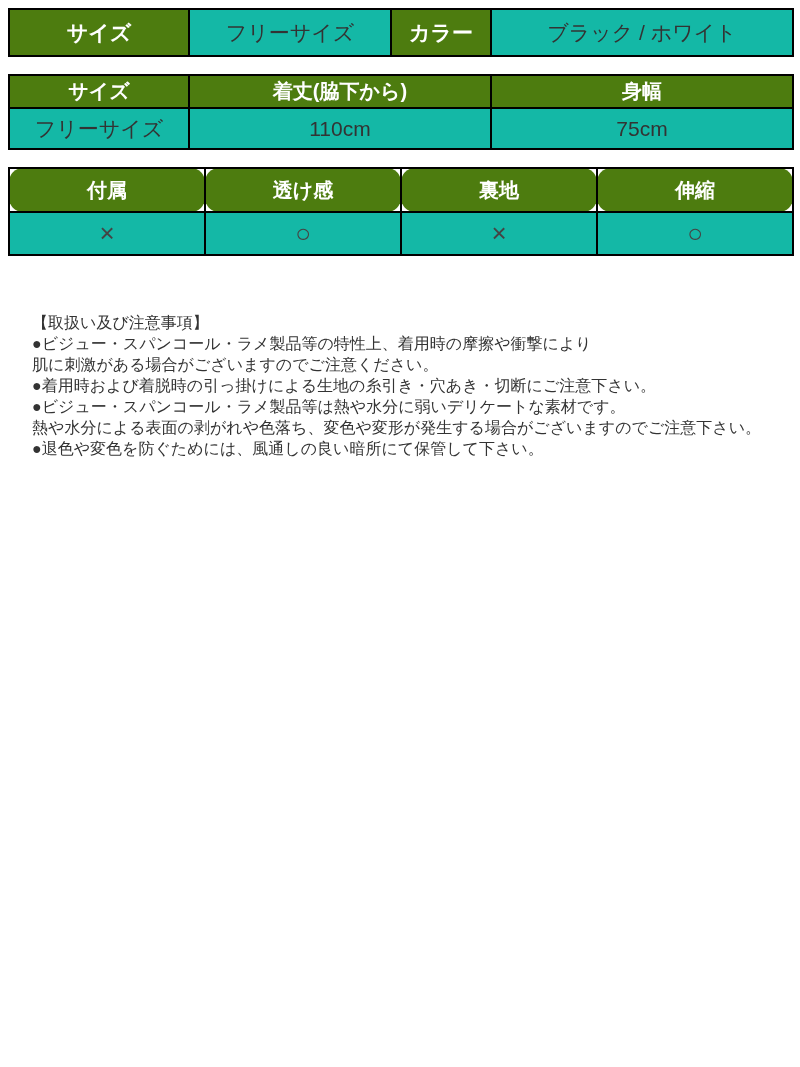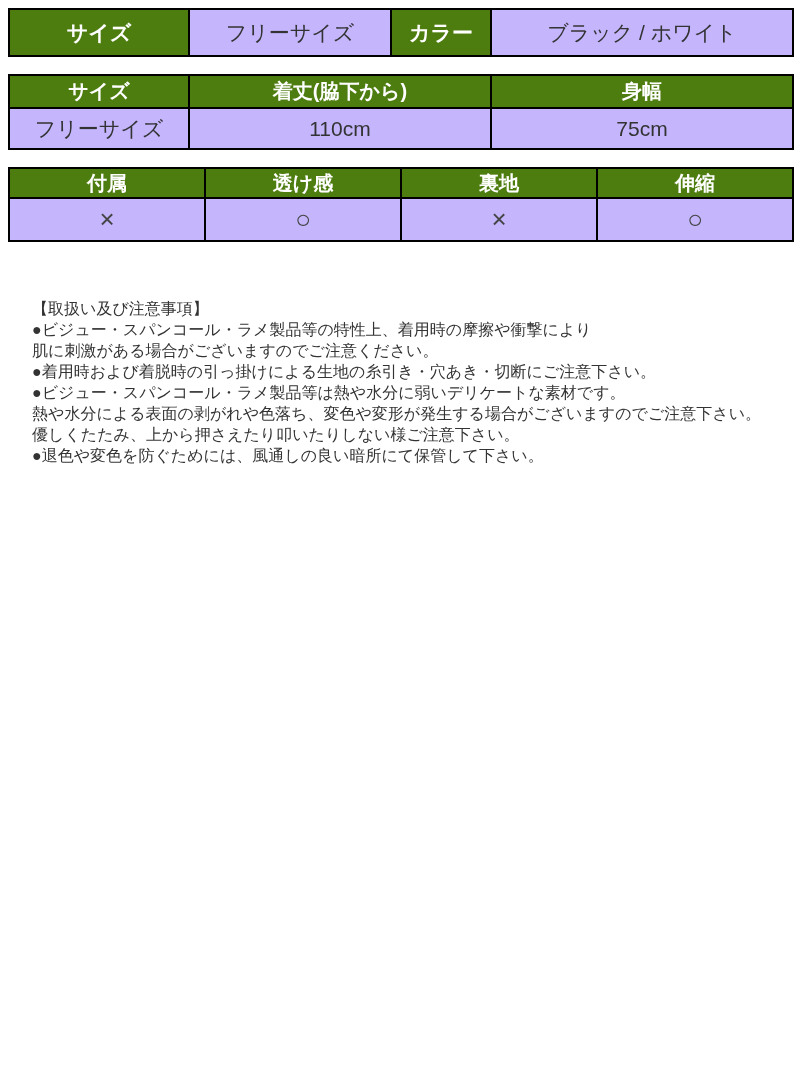--- a/index.html
+++ b/index.html
@@ -19,36 +19,36 @@
     table-layout: fixed;
     margin-left: 8px;
     width: 784px;
   }
   td {
     border: 2px solid #000000;
     text-align: center;
     vertical-align: middle;
     color: #333333;
     font-size: 21px;
-    background: #c4b5fd;
+    background: #14b8a6;
     overflow: hidden;
     white-space: nowrap;
   }
   td.hd {
     background: #4d7c0f;
     color: #ffffff;
     font-weight: bold;
   }
   .spec-table { margin-top: 8px; }
   .spec-table td { height: 47px; }
   .meas-table { margin-top: 17px; }
   .meas-table tr.hrow td { height: 33px; font-size: 20px; }
   .meas-table tr.drow td { height: 41px; }
   .feat-table { margin-top: 17px; }
-  .feat-table tr.hrow td { height: 30px; font-size: 20px; }
+  .feat-table tr.hrow td { height: 44px; font-size: 20px; border-radius: 14px; }
   .feat-table tr.drow td { height: 43px; font-size: 26px; color: #444444; }
   .notes {
     margin: 56px 20px 0 32px;
     color: #333333;
     font-size: 16px;
     line-height: 21px;
   }
   .notes div { white-space: nowrap; }
 </style>
 </head>
@@ -116,17 +116,16 @@
   </tbody>
     </table>
 
   <div class="notes">
     <div>【取扱い及び注意事項】</div>
     <div>●ビジュー・スパンコール・ラメ製品等の特性上、着用時の摩擦や衝撃により</div>
     <div>肌に刺激がある場合がございますのでご注意ください。</div>
     <div>●着用時および着脱時の引っ掛けによる生地の糸引き・穴あき・切断にご注意下さい。</div>
     <div>●ビジュー・スパンコール・ラメ製品等は熱や水分に弱いデリケートな素材です。</div>
     <div>熱や水分による表面の剥がれや色落ち、変色や変形が発生する場合がございますのでご注意下さい。</div>
-    <div>優しくたたみ、上から押さえたり叩いたりしない様ご注意下さい。</div>
     <div>●退色や変色を防ぐためには、風通しの良い暗所にて保管して下さい。</div>
   </div>
 
 </div>
 
 </body></html>

